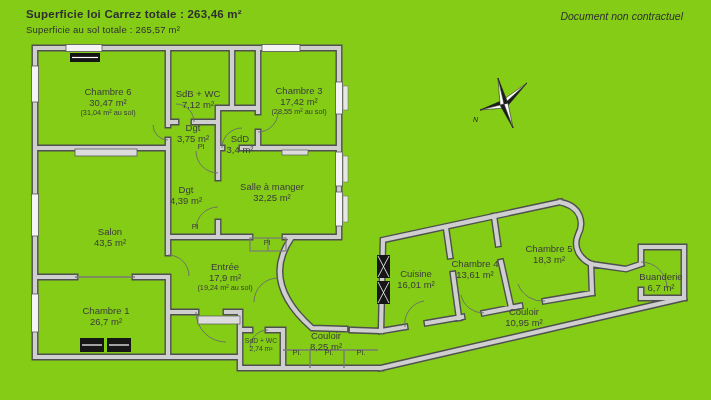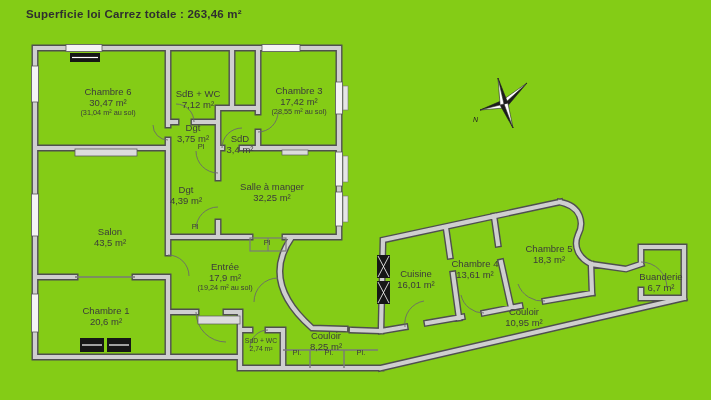--- a/index.html
+++ b/index.html
@@ -15,20 +15,22 @@
   .room-label.small{font-size:6.8px;line-height:8px;}
   .closet-label{position:absolute;transform:translateX(-50%);font-size:7.5px;line-height:8px;
                 color:#3b3b3b;z-index:5;white-space:nowrap;}
 </style>
 </head>
 <body>
 
 <div id="page">
 
   <div class="hdr1">Superficie loi Carrez totale :  263,46 m²</div>
+  <div class="hdr2">Superficie au sol totale :  265,57 m²</div>
+  <div class="disclaimer">Document non contractuel</div>
 
   <svg id="plan-svg" width="711" height="400" viewBox="0 0 711 400">
 
     <g>
       <path id="w-outline" fill="none" stroke="#4f4f4f" stroke-width="7" stroke-linecap="square" d="
         M35,48 H339 V237 H292 Q260,282 312,328 L345,329 M352,330 L381,331
         M381,368 H240 V357 H35 V48
         M168,48 V125 M168,140 V253 M168,278 V357
         M232,48 V108 M218,108 H258 M258,48 V112 M258,132 V148
         M168,122 H176 M194,122 H218 M218,108 V148 M218,148 V178 M218,222 V237
@@ -171,21 +173,21 @@
         <div>Salon</div>
         <div>43,5 m²</div>
       </div>
       <div class="room-label" style="left: 225px; top: 261px;">
         <div>Entrée</div>
         <div>17,9 m²</div>
         <div class="rfloor">(19,24 m² au sol)</div>
       </div>
       <div class="room-label" style="left: 106px; top: 305px;">
         <div>Chambre 1</div>
-        <div>20,6 m²</div>
+        <div>26,7 m²</div>
       </div>
       <div class="room-label small" style="left: 261px; top: 337px;">
         <div>SdD + WC</div>
         <div>2,74 m²</div>
       </div>
       <div class="room-label" style="left: 326px; top: 330px;">
         <div>Couloir</div>
         <div>8,25 m²</div>
       </div>
       <div class="room-label" style="left: 416px; top: 268px;">

